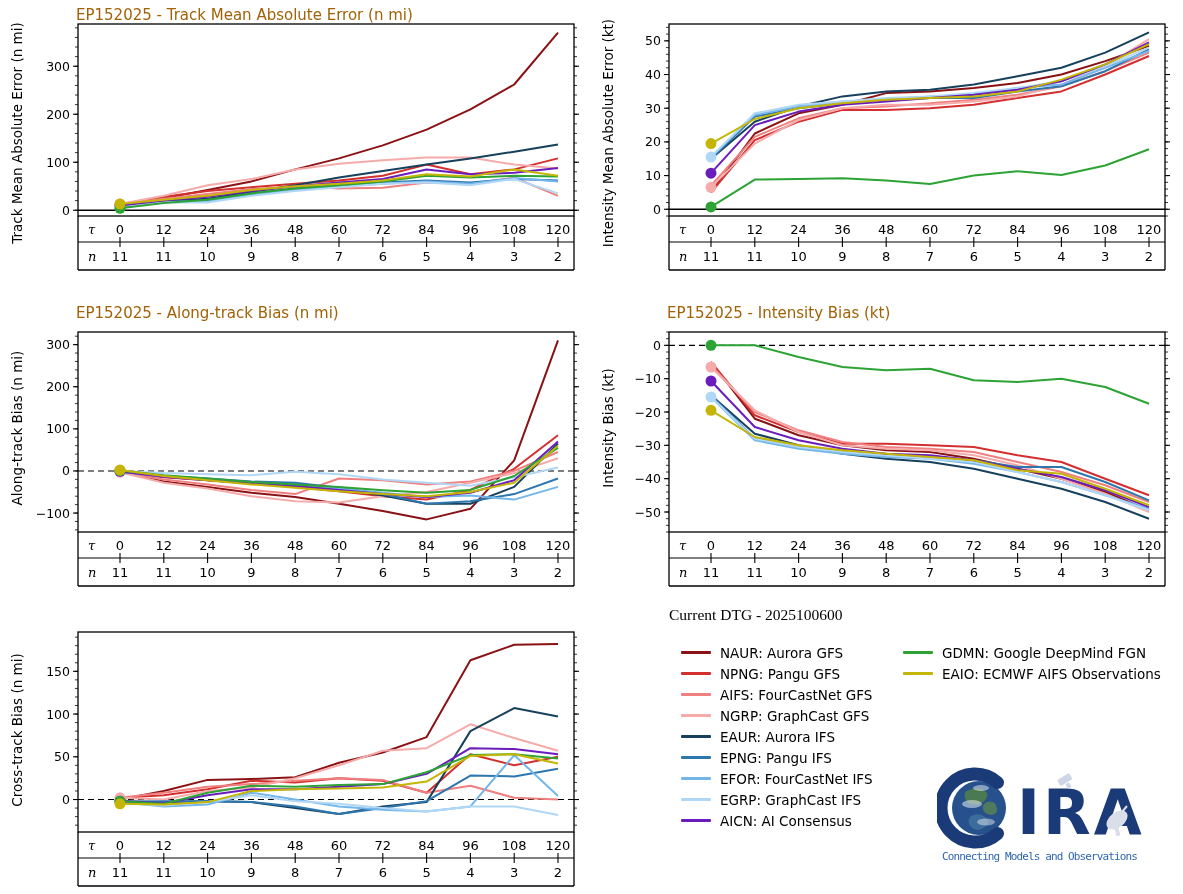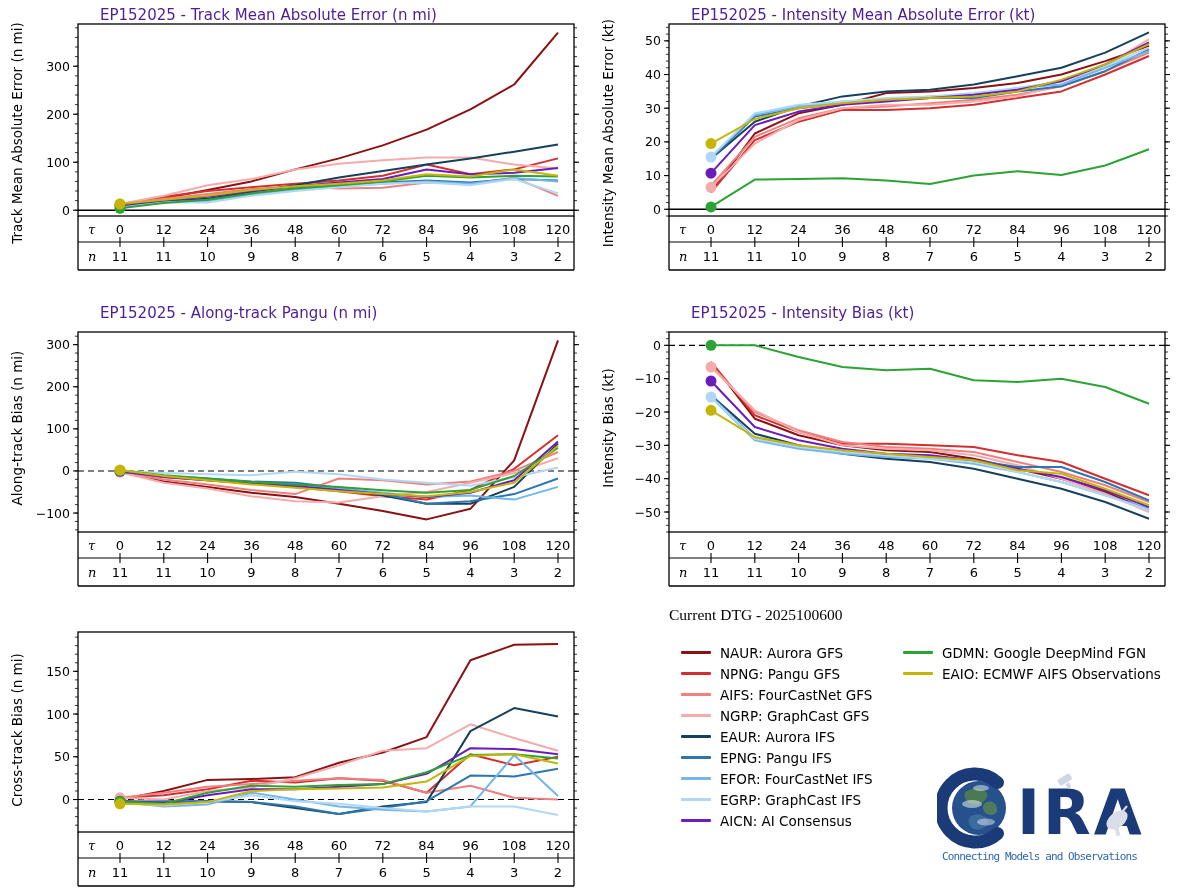--- a/index.html
+++ b/index.html
@@ -1,20 +1,20 @@
 <!DOCTYPE html>
 <html><head>
 <meta charset="utf-8">
 <style>
   html,body{margin:0;padding:0;background:#fff;}
   #page{position:relative;width:1183px;height:894px;background:#fff;
         font-family:"DejaVu Sans","Liberation Sans",sans-serif;color:#000;overflow:hidden;}
   #grid{display:grid;grid-template-columns:591px 592px;grid-template-rows:290px 300px 304px;}
   .cell{position:relative;}
-  .chart-title{position:absolute;left:76px;top:6px;font-size:15px;color:#4c1d95;white-space:nowrap;margin-left:24px;}
+  .chart-title{position:absolute;left:76px;top:6px;font-size:15px;color:#a16207;white-space:nowrap;}
   .cell.row2 .chart-title,.cell.row3 .chart-title{top:14px;}
   .ylab{position:absolute;left:17px;top:46%;transform:translate(-50%,-50%) rotate(-90deg);
         white-space:nowrap;font-size:13.5px;color:#000;}
   .plot-svg{position:absolute;left:28px;top:18px;}
   .cell.row2 .plot-svg,.cell.row3 .plot-svg{top:36px;}
   
   #legend-header{position:absolute;left:78px;top:16px;font-size:15.5px;color:#000;font-family:Liberation Serif, serif;}
   .legend-col{position:absolute;top:52px;display:flex;flex-direction:column;}
   #legend-col1{left:90px;}
   #legend-col2{left:312px;}
@@ -140,21 +140,20 @@
           <text x="486.2" y="243" text-anchor="middle" font-size="13" font-family="'DejaVu Sans','Liberation Sans',sans-serif">3</text>
           <text x="530" y="243" text-anchor="middle" font-size="13" font-family="'DejaVu Sans','Liberation Sans',sans-serif">2</text>
           <line x1="50" y1="252" x2="546" y2="252" stroke="#000" stroke-width="1.3"></line>
           <line x1="50" y1="198" x2="50" y2="252" stroke="#000" stroke-width="1.3"></line>
           <line x1="546" y1="198" x2="546" y2="252" stroke="#000" stroke-width="1.3"></line>
         </svg>
     </div>
 
     <div class="cell row1">
       <div class="ylab">Intensity Mean Absolute Error (kt)</div>
-      <div class="chart-title">EP152025 - Intensity Mean Absolute Error (kt)</div>
       <svg class="plot-svg" width="560" height="255" viewBox="0 0 560 255">
           <line x1="50" y1="191.26315789473685" x2="546" y2="191.26315789473685" stroke="#000" stroke-width="1.3"></line>
           <polyline points="92.0,174.4 135.8,115.5 179.6,95.3 223.4,86.8 267.2,75.1 311.0,73.4 354.8,70.0 398.6,64.9 442.4,56.5 486.2,43.1 530.0,27.9" fill="none" stroke="#8a1214" stroke-width="2" stroke-linejoin="round"></polyline>
           <polyline points="92.0,174.4 135.8,122.2 179.6,103.7 223.4,91.9 267.2,91.9 311.0,90.2 354.8,86.8 398.6,80.1 442.4,73.4 486.2,56.5 530.0,38.0" fill="none" stroke="#d32f2f" stroke-width="2" stroke-linejoin="round"></polyline>
           <polyline points="92.0,167.7 135.8,118.8 179.6,100.3 223.4,90.2 267.2,88.5 311.0,85.2 354.8,81.8 398.6,76.7 442.4,68.3 486.2,53.2 530.0,34.6" fill="none" stroke="#f08080" stroke-width="2" stroke-linejoin="round"></polyline>
           <polyline points="92.0,169.4 135.8,125.6 179.6,102.0 223.4,90.2 267.2,86.8 311.0,86.8 354.8,83.5 398.6,78.4 442.4,66.6 486.2,48.1 530.0,21.2" fill="none" stroke="#f6abab" stroke-width="2" stroke-linejoin="round"></polyline>
           <circle cx="92" cy="169.36842105263156" r="5.5" fill="#f6abab"></circle>
           <polyline points="92.0,140.7 135.8,103.7 179.6,88.5 223.4,78.4 267.2,73.4 311.0,71.7 354.8,66.6 398.6,58.2 442.4,49.8 486.2,34.6 530.0,14.4" fill="none" stroke="#16405c" stroke-width="2" stroke-linejoin="round"></polyline>
           <polyline points="92.0,140.7 135.8,98.6 179.6,90.2 223.4,85.2 267.2,81.8 311.0,80.1 354.8,80.1 398.6,73.4 442.4,68.3 486.2,53.2 530.0,31.3" fill="none" stroke="#2d76ae" stroke-width="2" stroke-linejoin="round"></polyline>
           <polyline points="92.0,139.1 135.8,96.9 179.6,88.5 223.4,83.5 267.2,81.8 311.0,78.4 354.8,76.7 398.6,70.0 442.4,66.6 486.2,49.8 530.0,32.9" fill="none" stroke="#72b6ea" stroke-width="2" stroke-linejoin="round"></polyline>
@@ -280,21 +279,21 @@
           <text x="486.2" y="243" text-anchor="middle" font-size="13" font-family="'DejaVu Sans','Liberation Sans',sans-serif">3</text>
           <text x="530" y="243" text-anchor="middle" font-size="13" font-family="'DejaVu Sans','Liberation Sans',sans-serif">2</text>
           <line x1="50" y1="252" x2="546" y2="252" stroke="#000" stroke-width="1.3"></line>
           <line x1="50" y1="198" x2="50" y2="252" stroke="#000" stroke-width="1.3"></line>
           <line x1="546" y1="198" x2="546" y2="252" stroke="#000" stroke-width="1.3"></line>
         </svg>
     </div>
 
     <div class="cell row2">
       <div class="ylab">Along-track Bias (n mi)</div>
-      <div class="chart-title">EP152025 - Along-track Pangu (n mi)</div>
+      <div class="chart-title">EP152025 - Along-track Bias (n mi)</div>
       <svg class="plot-svg" width="560" height="263" viewBox="0 0 560 263">
           <line x1="50" y1="144.94736842105263" x2="546" y2="144.94736842105263" stroke="#000" stroke-width="1.1" stroke-dasharray="6 4"></line>
           <polyline points="92.0,145.8 135.8,155.5 179.6,160.9 223.4,166.8 267.2,171.1 311.0,177.8 354.8,184.9 398.6,193.4 442.4,182.8 486.2,134.4 530.0,14.4" fill="none" stroke="#8a1214" stroke-width="2" stroke-linejoin="round"></polyline>
           <polyline points="92.0,145.8 135.8,151.3 179.6,154.2 223.4,157.6 267.2,160.9 311.0,165.2 354.8,170.2 398.6,173.6 442.4,163.9 486.2,142.8 530.0,109.2" fill="none" stroke="#d32f2f" stroke-width="2" stroke-linejoin="round"></polyline>
           <polyline points="92.0,146.2 135.8,153.4 179.6,158.4 223.4,163.9 267.2,168.1 311.0,152.5 354.8,154.2 398.6,158.4 442.4,155.5 486.2,144.9 530.0,126.0" fill="none" stroke="#f08080" stroke-width="2" stroke-linejoin="round"></polyline>
           <polyline points="92.0,146.2 135.8,156.7 179.6,162.6 223.4,170.2 267.2,175.3 311.0,176.5 354.8,170.2 398.6,166.0 442.4,156.7 486.2,147.1 530.0,132.3" fill="none" stroke="#f6abab" stroke-width="2" stroke-linejoin="round"></polyline>
           <circle cx="92" cy="146.21052631578948" r="5.5" fill="#f6abab"></circle>
           <polyline points="92.0,145.4 135.8,150.0 179.6,153.4 223.4,156.7 267.2,157.6 311.0,162.6 354.8,169.4 398.6,177.8 442.4,177.8 486.2,160.9 530.0,117.6" fill="none" stroke="#16405c" stroke-width="2" stroke-linejoin="round"></polyline>
           <polyline points="92.0,145.4 135.8,150.0 179.6,152.5 223.4,155.5 267.2,156.7 311.0,161.8 354.8,168.1 398.6,177.8 442.4,175.3 486.2,168.1 530.0,152.5" fill="none" stroke="#2d76ae" stroke-width="2" stroke-linejoin="round"></polyline>
           <polyline points="92.0,145.4 135.8,150.4 179.6,153.4 223.4,156.7 267.2,158.4 311.0,162.6 354.8,166.8 398.6,171.1 442.4,169.4 486.2,173.6 530.0,160.9" fill="none" stroke="#72b6ea" stroke-width="2" stroke-linejoin="round"></polyline>

